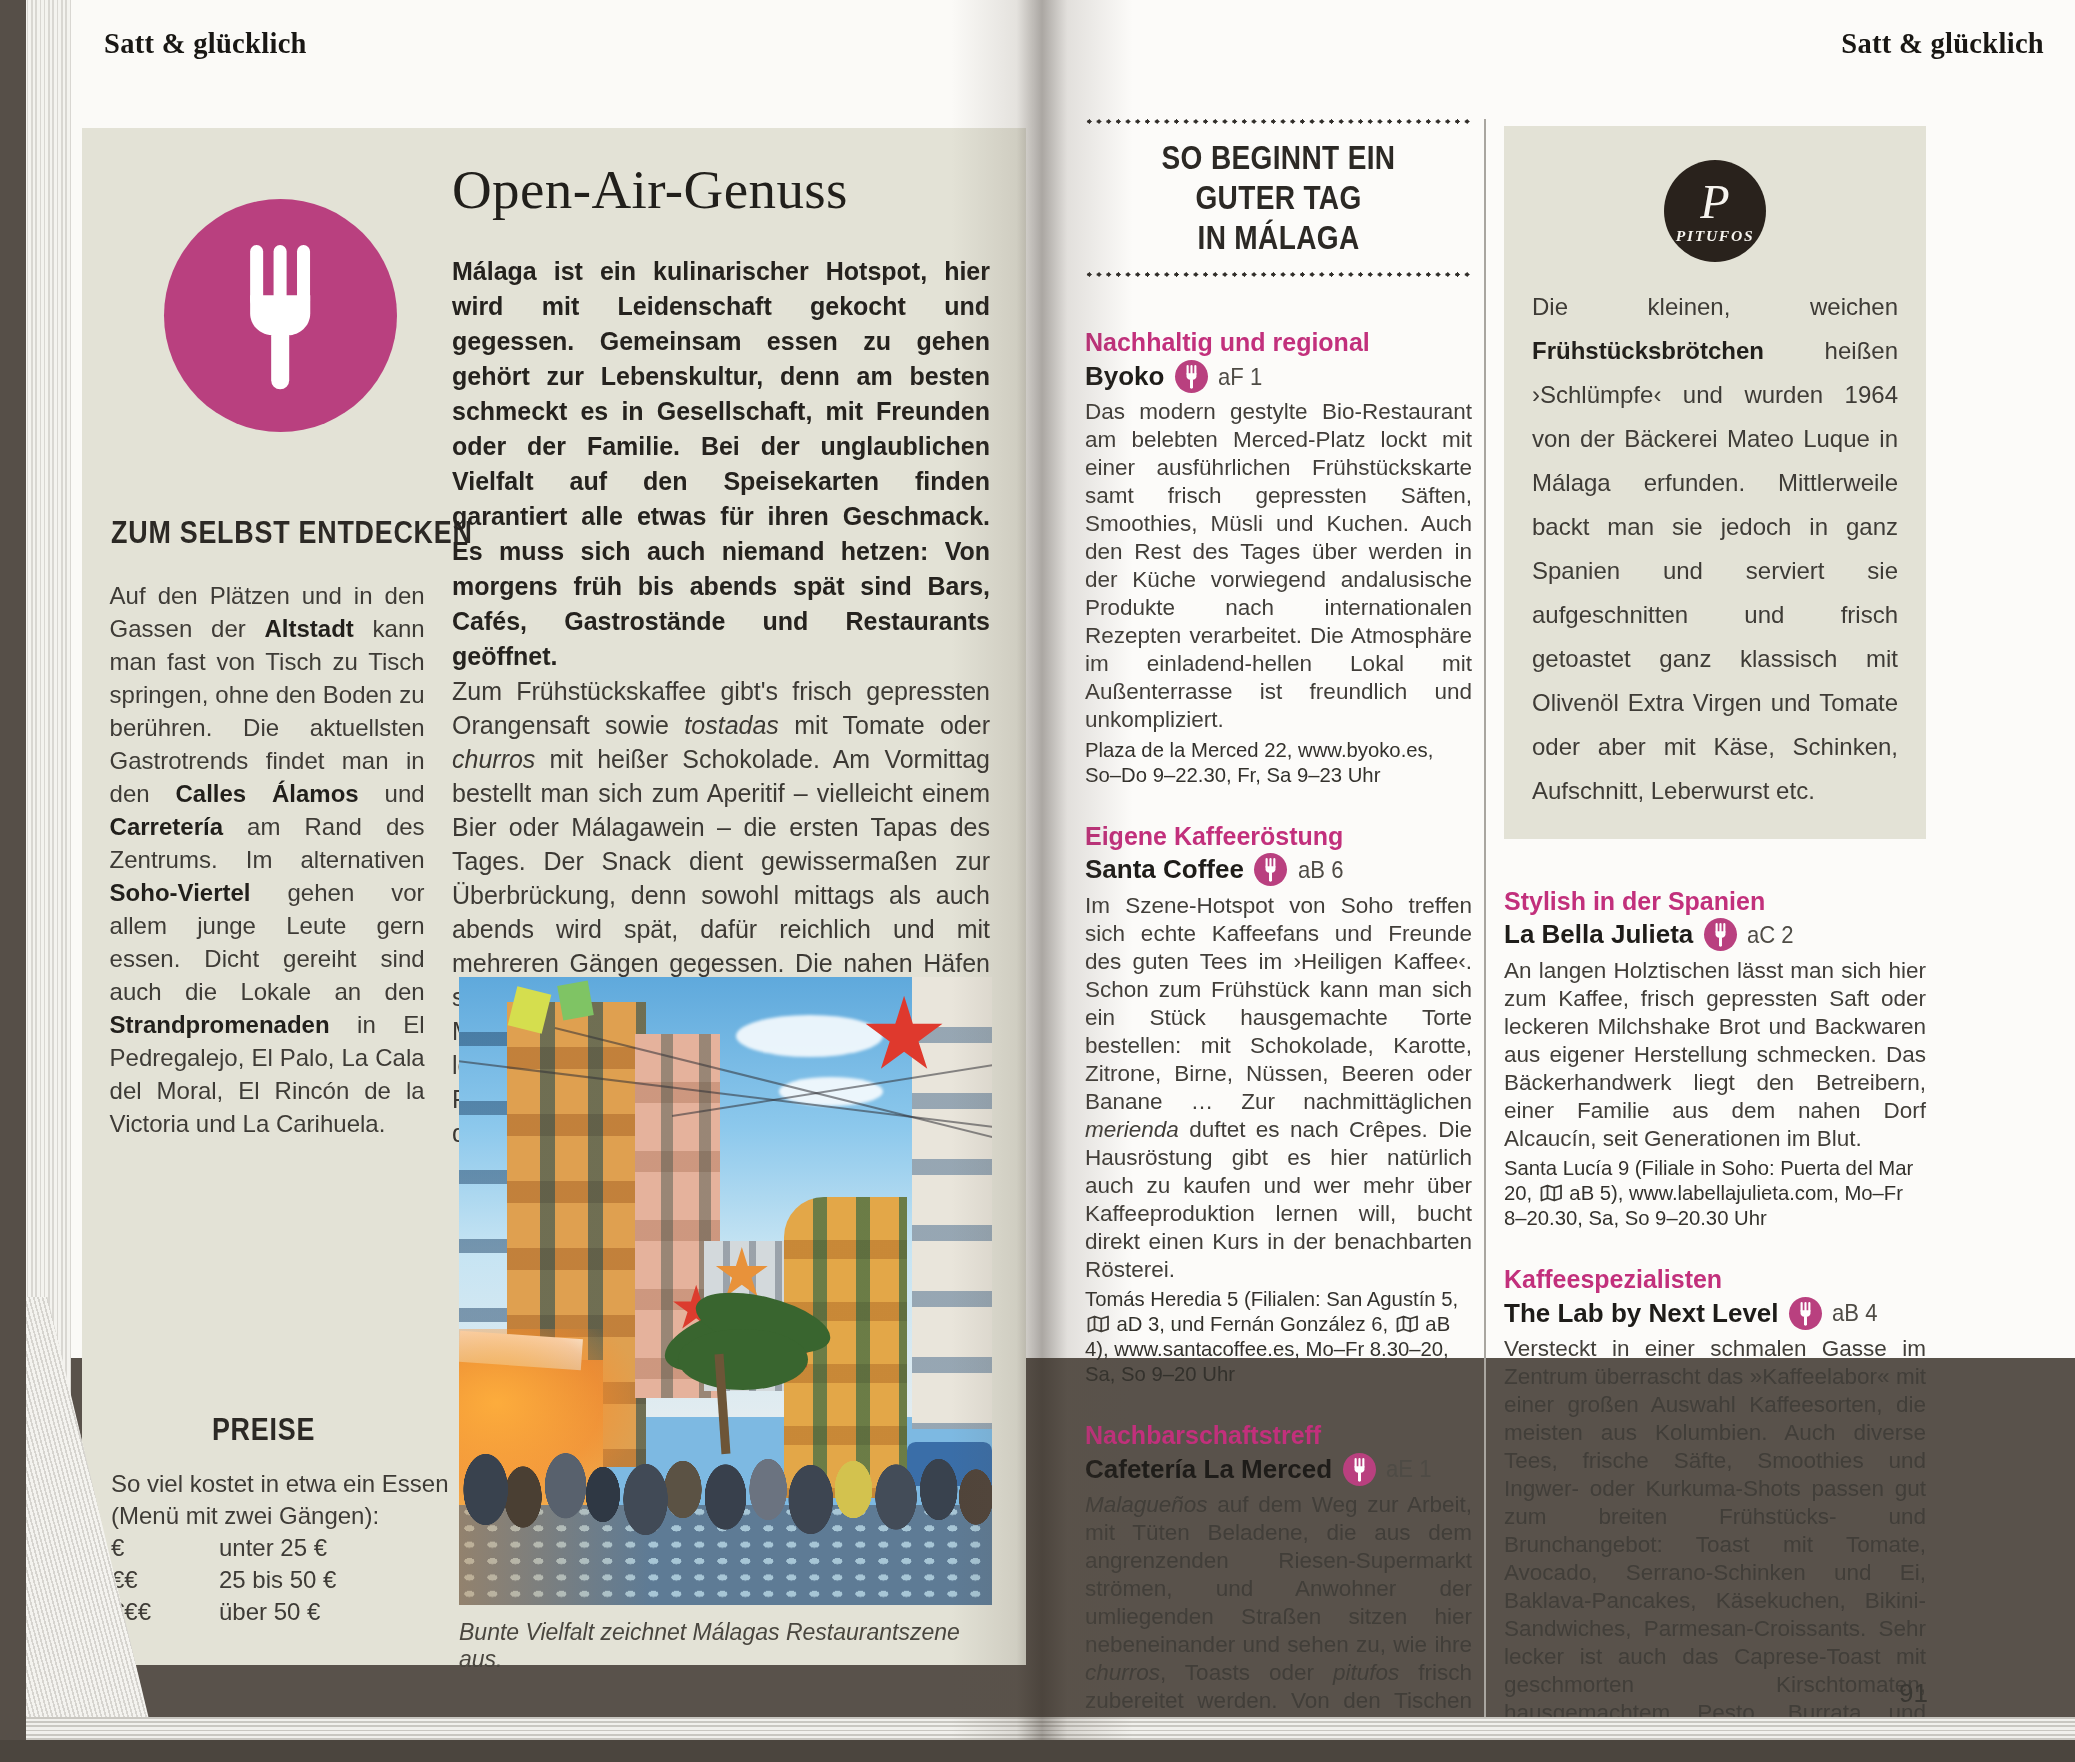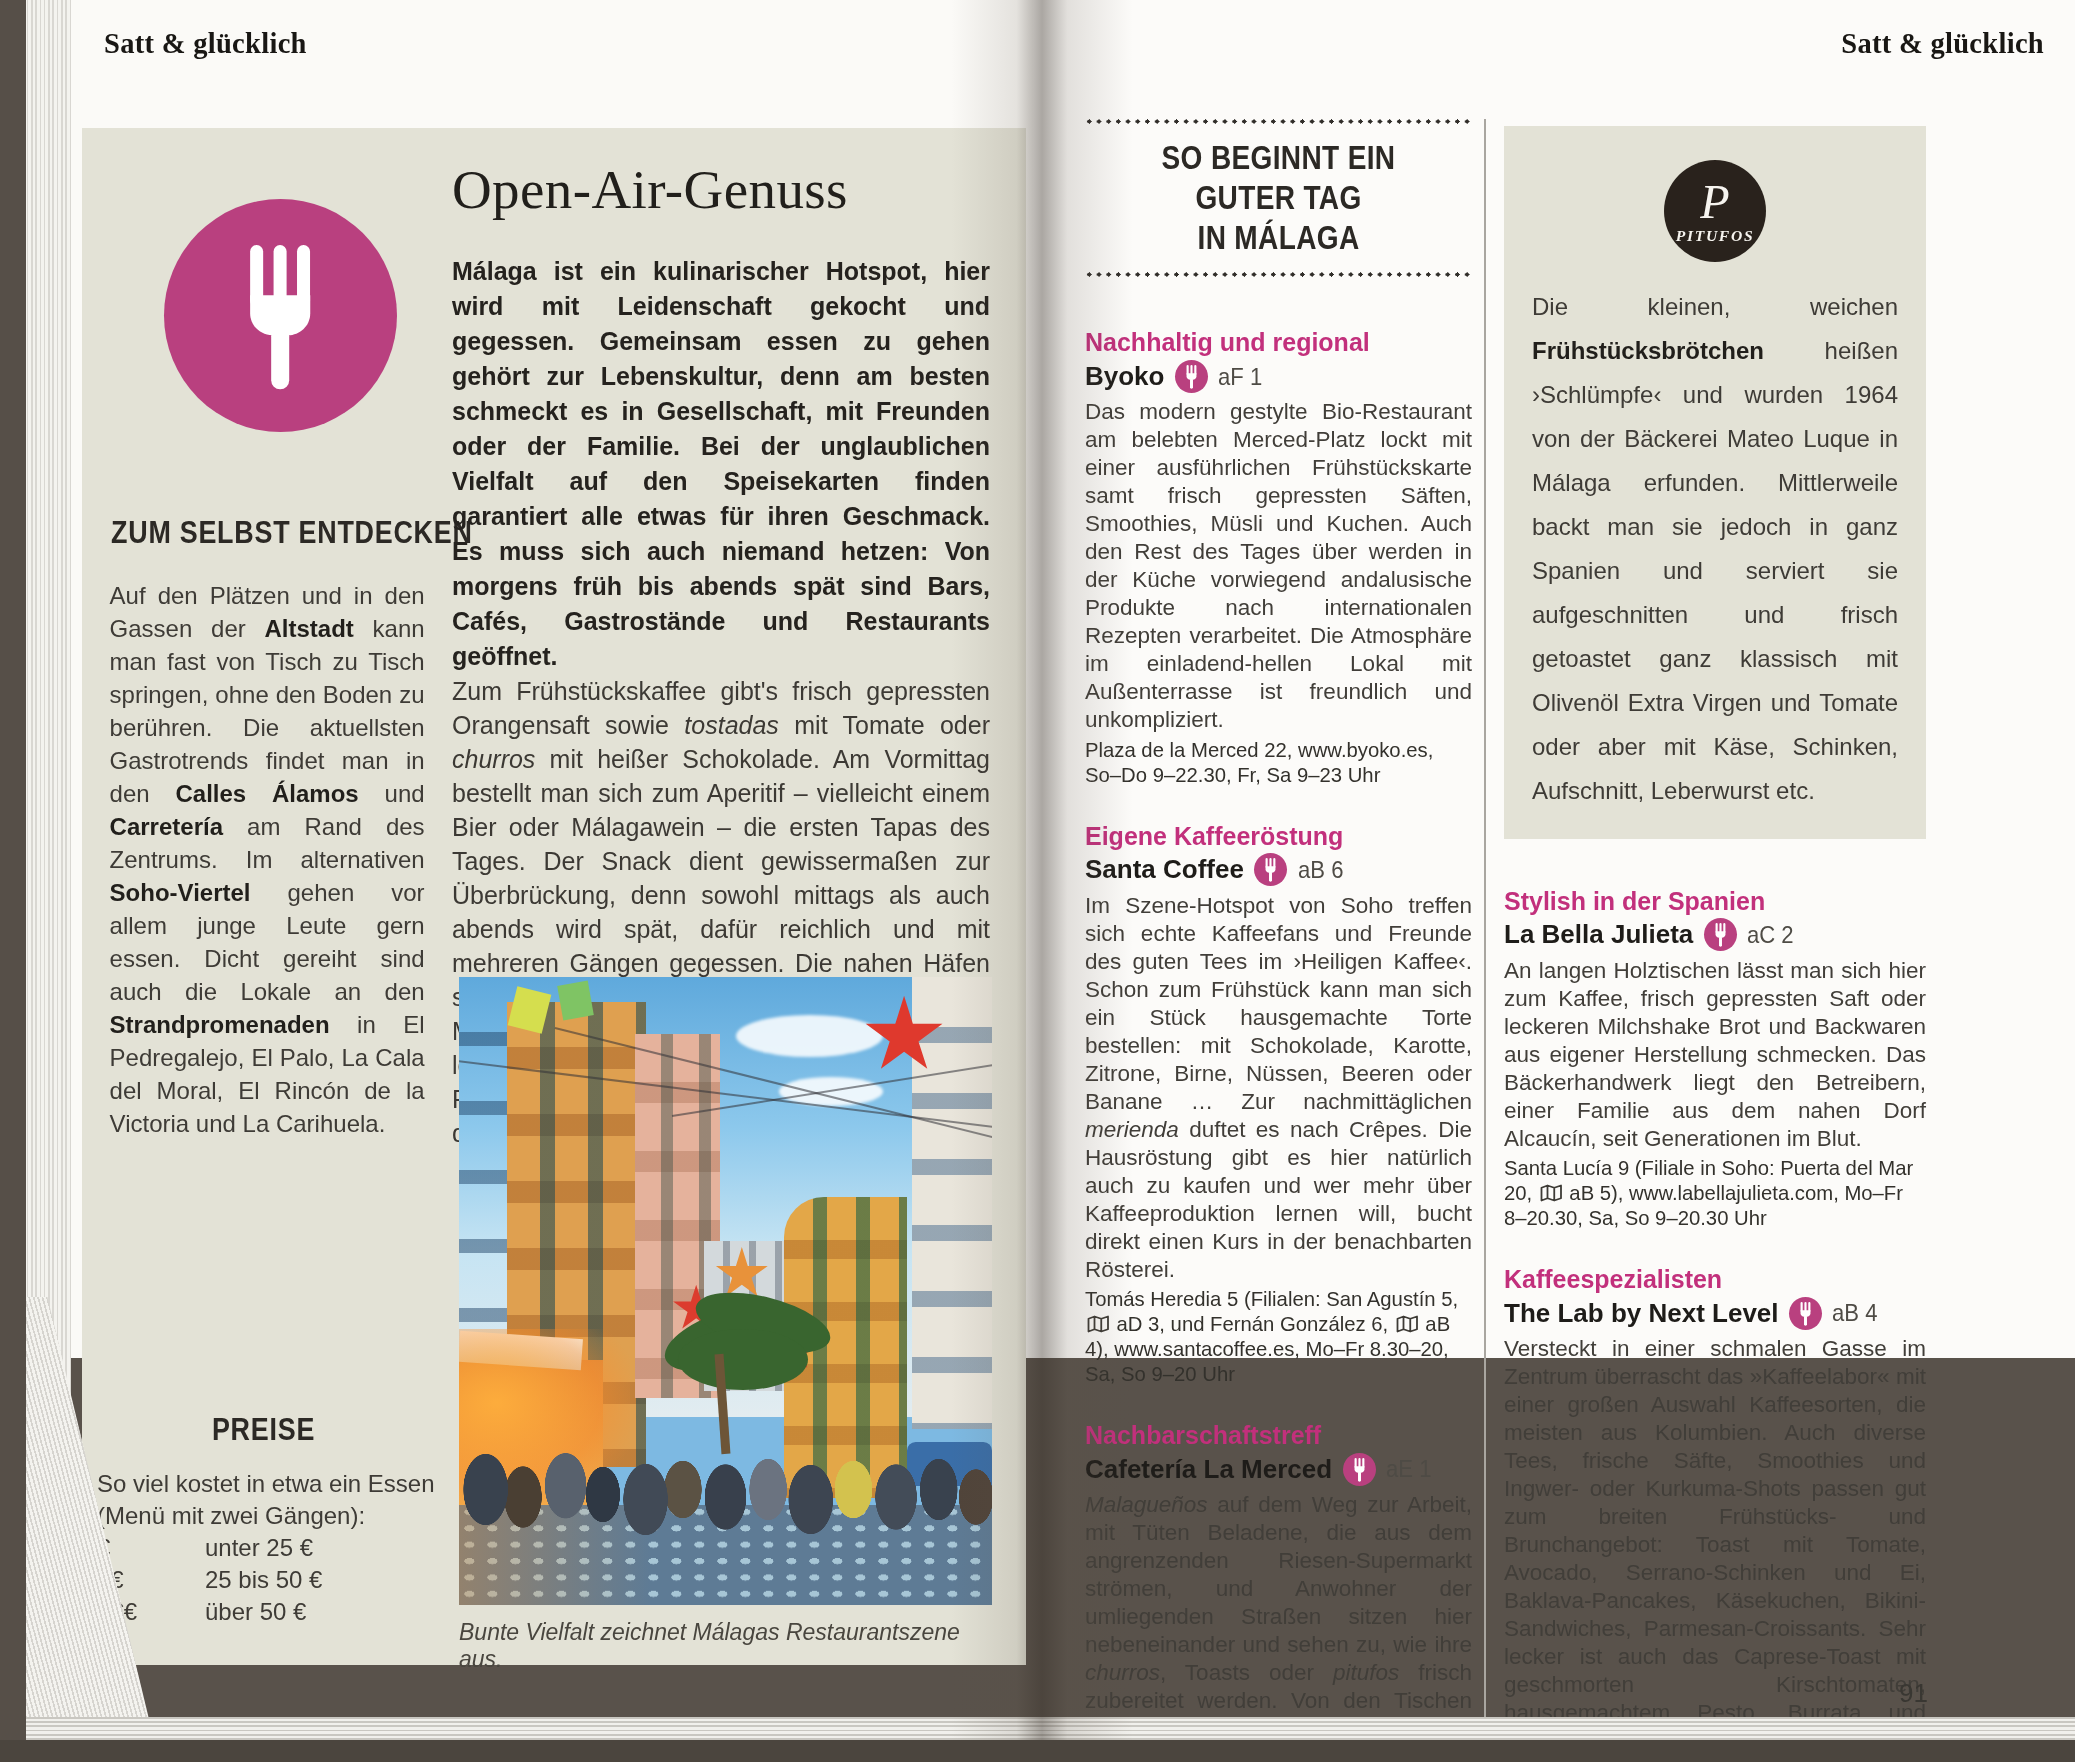--- a/index.html
+++ b/index.html
@@ -30,21 +30,21 @@
   
   .beige{position:absolute;left:13px;top:128px;width:944px;height:1537px;background:#e3e2d6;}
   .fork-plate{position:absolute;left:82px;top:71px;width:233px;height:233px;border-radius:50%;
       background:#b9407f;display:flex;align-items:center;justify-content:center;}
   .fork-plate svg{width:86%;height:86%;}
   .smallcaps-head{position:absolute;width:363px;text-align:center;font-weight:bold;font-size:32px;
       color:#2c2925;letter-spacing:0.9px;transform:scaleX(.84);transform-origin:center;white-space:nowrap;}
   .side-text{position:absolute;left:15.6px;width:339px;font-size:24px;line-height:33px;
       text-align:justify;color:#3e3b36;hyphens:auto;}
   .side-text p{margin:12px;}
-  .price-block{position:absolute;left:15px;top:1340px;width:339px;font-size:24px;line-height:32px;color:#3e3b36;}
+  .price-block{position:absolute;left:29px;top:1340px;width:339px;font-size:24px;line-height:32px;color:#3e3b36;}
   .price-row{display:flex;gap:25px;}
   .price-row .sym{width:83px;}
   .article{position:absolute;left:370px;top:0;width:538px;height:100%;}
   .art-title{position:absolute;left:0;top:31px;margin:0;font-family:"Liberation Serif",serif;
       font-weight:normal;font-size:55px;line-height:61px;color:#211f1b;letter-spacing:0.4px;}
   .art-text{position:absolute;left:0;top:126px;width:100%;}
   .art-intro{margin:0;font-weight:bold;font-size:25px;line-height:35px;text-align:justify;color:#25221e;hyphens:auto;}
   .art-body{margin:0;font-size:25px;line-height:34px;text-align:justify;color:#3c3934;hyphens:auto;}
   .caption{position:absolute;left:7px;top:1491px;width:533px;margin:0;font-style:italic;
       font-size:23px;color:#49463f;}

